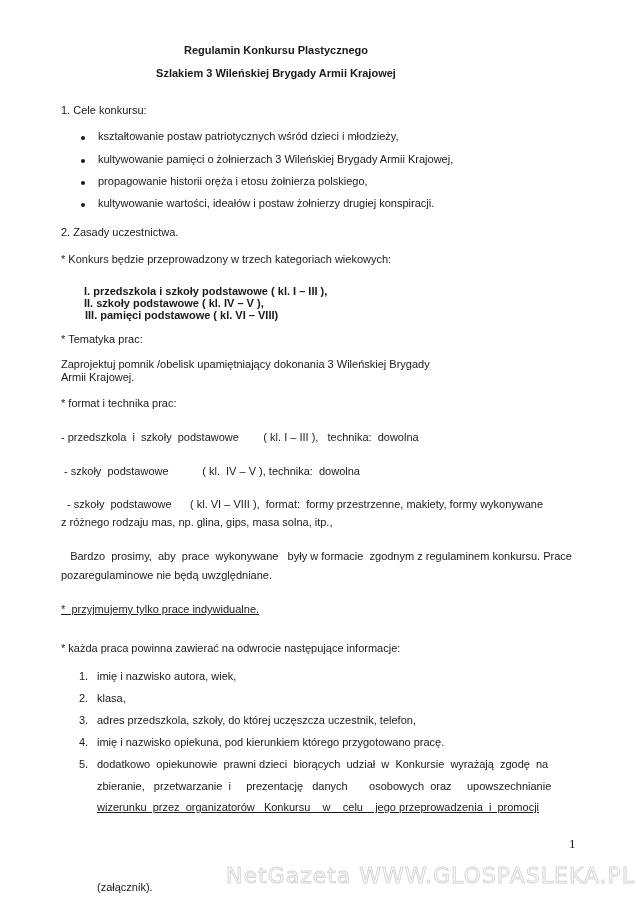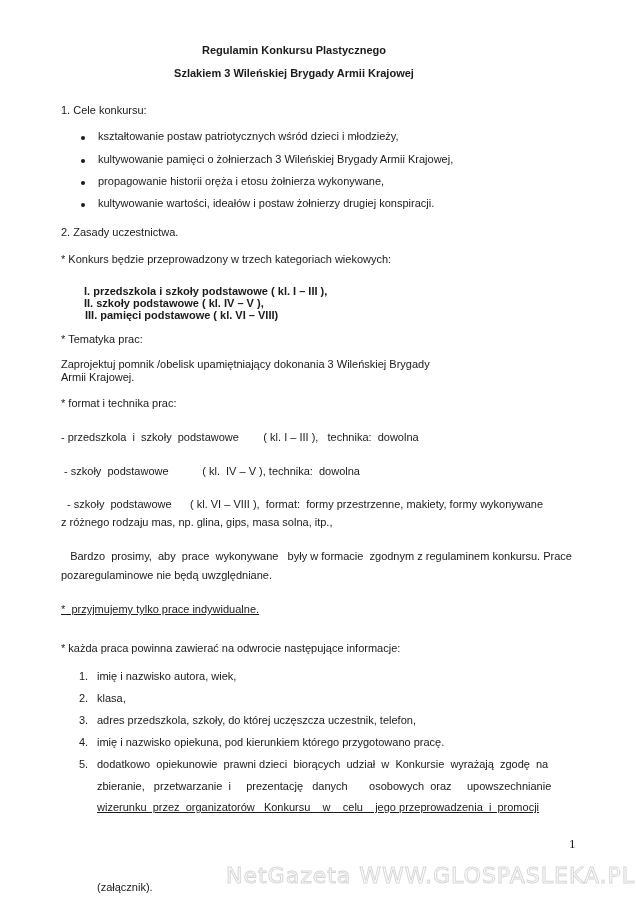--- a/index.html
+++ b/index.html
@@ -1,19 +1,19 @@
 <!DOCTYPE html>
 <html><head>
   <meta charset="utf-8">
   <style>
     html, body { margin: 0; padding: 0; background: #ffffff; }
     body { width: 636px; height: 900px; position: relative; overflow: hidden;
       font-family: "Liberation Sans", sans-serif; color: #1a1a1a; font-size: 11px; }
     .abs { position: absolute; white-space: nowrap; }
-    .title { font-weight: bold; font-size: 11px; left: 0; width: 552px; text-align: center; margin-left: 18px; }
+    .title { font-weight: bold; font-size: 11px; left: 0; width: 552px; text-align: center; }
     .bullet-dot { position: absolute; width: 4px; height: 4px; border-radius: 50%; background: #1a1a1a; }
     .bold { font-weight: bold; }
     .u { text-decoration: underline; }
     .pagenum { font-family: "Liberation Serif", serif; font-size: 13px; }
     .watermark { font-family: "DejaVu Sans", sans-serif; font-size: 22px; color: #ffffff;
       -webkit-text-stroke: 1px #d6d6d6; letter-spacing: 1px; }
   </style>
 </head>
 <body>
 
@@ -22,21 +22,21 @@
   <div class="abs title" style="top:67px;">Szlakiem 3 Wileńskiej Brygady Armii Krajowej</div>
 
   <div class="abs" style="left:61px; top:104px;">1. Cele konkursu:</div>
 
   <div>
     <span class="bullet-dot" style="left:81px; top:136px;"></span>
     <div class="abs" style="left:98px; top:130px;">kształtowanie postaw patriotycznych wśród dzieci i młodzieży,</div>
     <span class="bullet-dot" style="left:81px; top:159px;"></span>
     <div class="abs" style="left:98px; top:153px;">kultywowanie pamięci o żołnierzach 3 Wileńskiej Brygady Armii Krajowej,</div>
     <span class="bullet-dot" style="left:81px; top:181px;"></span>
-    <div class="abs" style="left:98px; top:175px;">propagowanie historii oręża i etosu żołnierza wykonywane,</div>
+    <div class="abs" style="left:98px; top:175px;">propagowanie historii oręża i etosu żołnierza polskiego,</div>
     <span class="bullet-dot" style="left:81px; top:203px;"></span>
     <div class="abs" style="left:98px; top:197px;">kultywowanie wartości, ideałów i postaw żołnierzy drugiej konspiracji.</div>
   </div>
 
   <div class="abs" style="left:61px; top:226px;">2. Zasady uczestnictwa.</div>
   <div class="abs" style="left:61px; top:253px;">*  Konkurs będzie przeprowadzony w trzech kategoriach wiekowych:</div>
 
   <div>
     <div class="abs bold" style="left:84px; top:285px;">I. przedszkola i szkoły podstawowe ( kl. I – III ),</div>
     <div class="abs bold" style="left:84px; top:297px;">II. szkoły podstawowe ( kl. IV – V ),</div>

